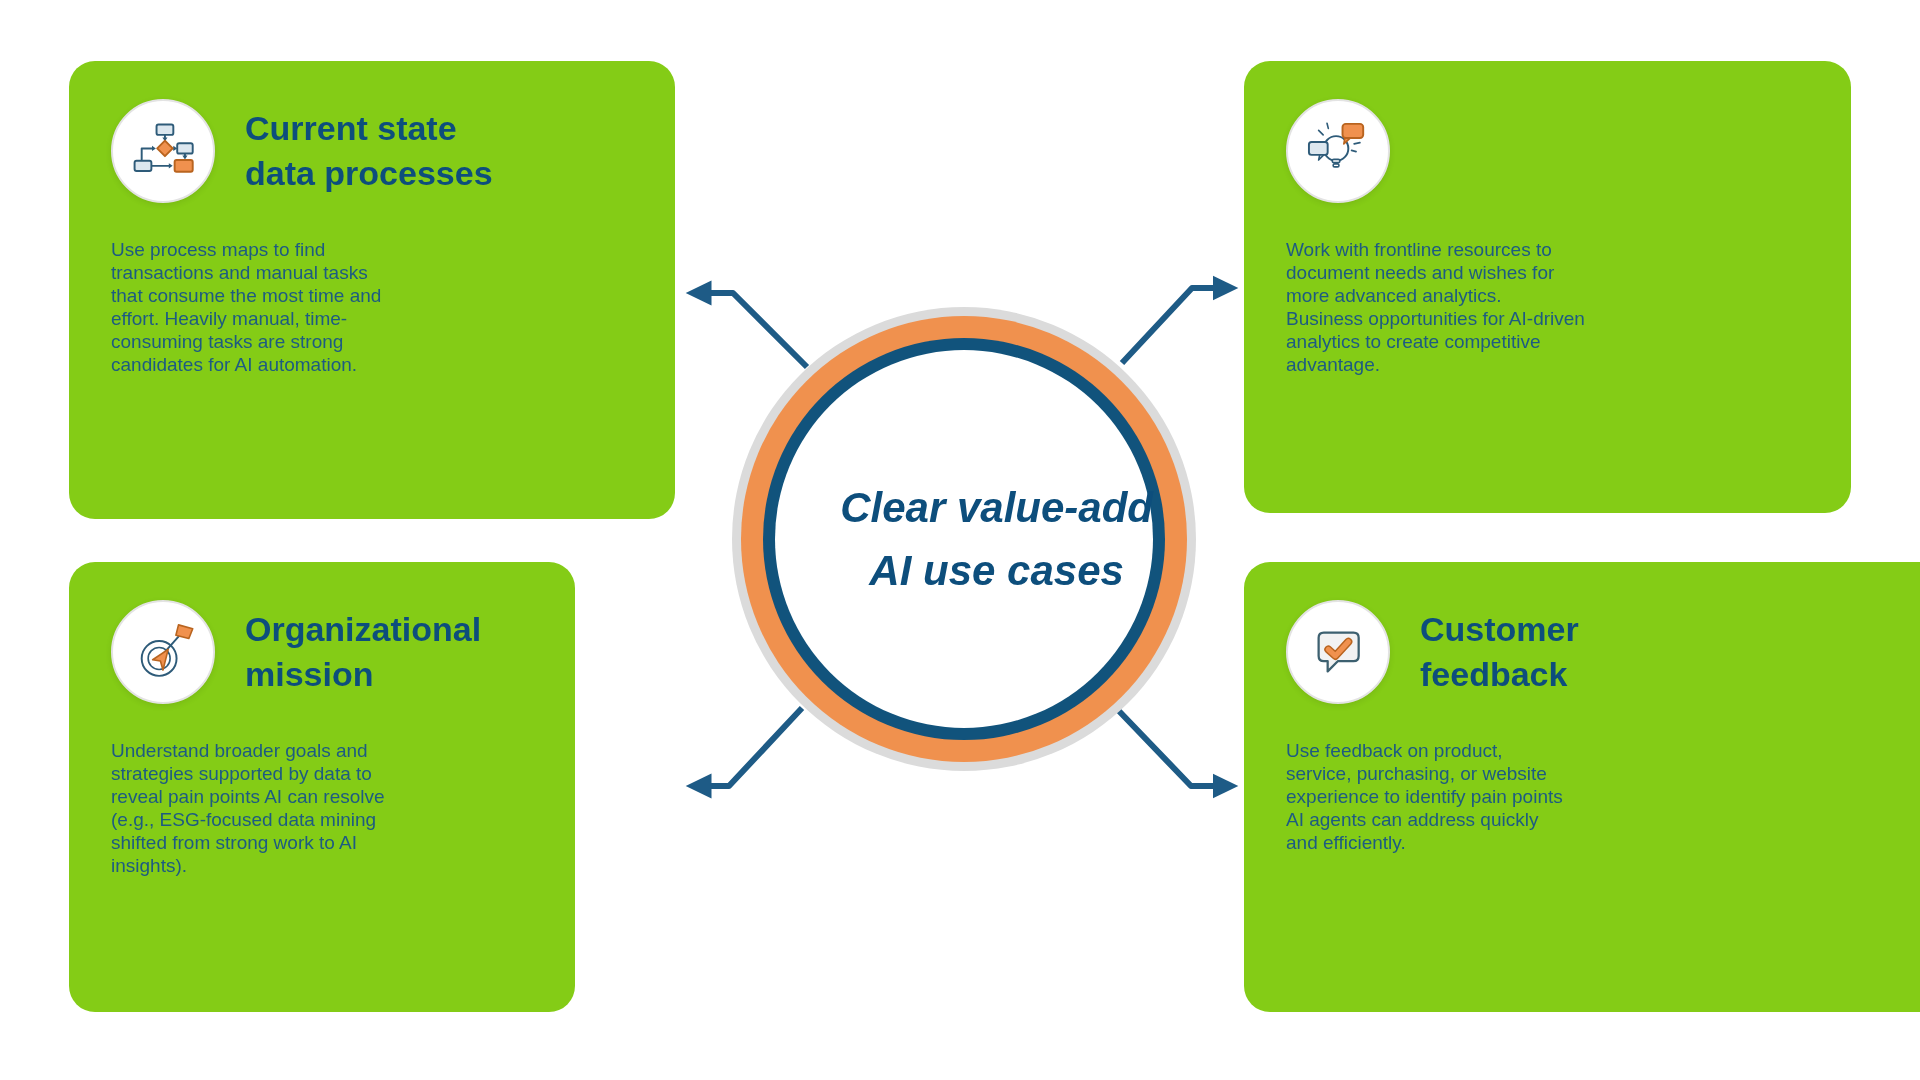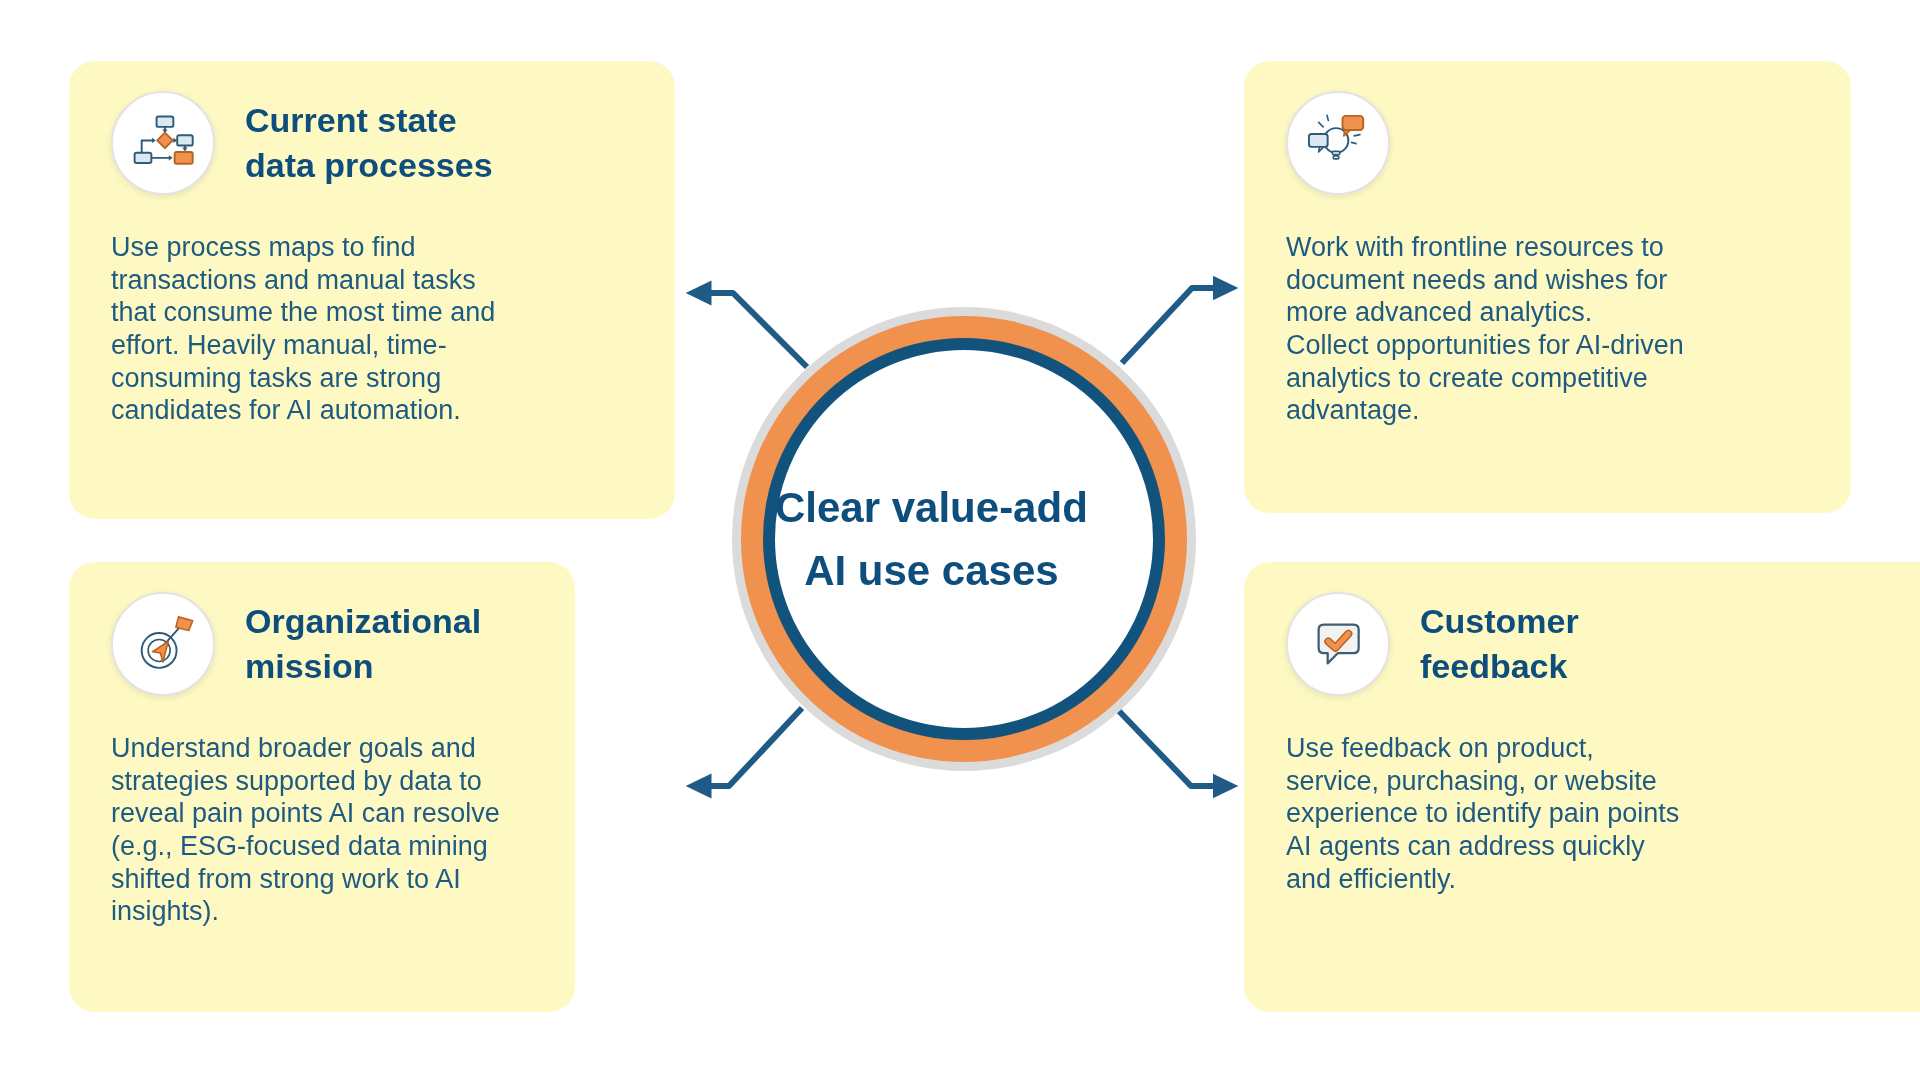--- a/index.html
+++ b/index.html
@@ -3,55 +3,55 @@
 <meta charset="utf-8">
 <style>
   html, body { margin:0; padding:0; }
   body {
     width:1920px; height:1080px; position:relative; overflow:hidden;
     background:#ffffff;
     font-family:"Liberation Sans", sans-serif;
   }
 
   .card {
-    position:absolute; background:#fef9c3; border-radius:26px;
-    padding:30px 42px; box-sizing:border-box;
+    position:absolute; background:#84cc16; border-radius:26px;
+    padding:38px 42px; box-sizing:border-box;
   }
   .card-tl { left:69px;  top:61px;  width:606px; height:458px; }
   .card-bl { left:69px;  top:562px; width:506px; height:450px; }
   .card-tr { left:1244px; top:61px;  width:607px; height:452px; }
   .card-br { left:1244px; top:562px; width:730px; height:450px; }
 
   .card-header { display:flex; align-items:center; gap:30px; }
   .icon-circle {
     width:100px; height:100px; flex:0 0 auto; border-radius:50%;
     background:#ffffff; border:2px solid #E3E3E3;
     box-shadow:0 2px 6px rgba(0,0,0,.09);
     display:flex; align-items:center; justify-content:center;
   }
   .card-title {
     margin:0; font-size:34px; font-weight:bold; color:#0D4E7C;
     line-height:1.32; white-space:pre-line;
   }
   .card-body {
-    margin:36px 0 0 0; font-size:27px; color:#1D5B82;
+    margin:36px 0 0 0; font-size:19px; color:#1D5B82;
     line-height:1.21; white-space:pre-line;
   }
 
   .hub {
     position:absolute; left:732px; top:307px; width:464px; height:464px;
     border-radius:50%; background:#DBDBDB;
     display:flex; align-items:center; justify-content:center;
   }
   .hub-orange { width:446px; height:446px; border-radius:50%; background:#F0914E;
     display:flex; align-items:center; justify-content:center; }
   .hub-blue   { width:402px; height:402px; border-radius:50%; background:#11537C;
     display:flex; align-items:center; justify-content:center; }
   .hub-white  { width:378px; height:378px; border-radius:50%; background:#ffffff;
-    display:flex; align-items:center; justify-content:flex-start; }
+    display:flex; align-items:center; justify-content:flex-end;font-style:italic; }
   .hub-label  { font-size:42px; font-weight:bold; color:#0D4E7C; text-align:center;
     line-height:1.5; white-space:pre-line; }
 
   .arrows { position:absolute; left:0; top:0; width:1920px; height:1080px; pointer-events:none; }
 </style>
 </head>
 <body>
 
 <svg class="arrows" viewBox="0 0 1920 1080">
   <defs>
@@ -118,21 +118,21 @@
           <rect x="55" y="6" width="32" height="22" rx="5" fill="#F0914E" stroke="#B9641F" stroke-width="3"></rect>
           <polygon points="20,52 28,52 18,62" fill="#DCE7EF" stroke="#2E5B79" stroke-width="2.5"></polygon>
           <rect x="3" y="34" width="29" height="20" rx="4" fill="#DCE7EF" stroke="#2E5B79" stroke-width="3"></rect>
         </g>
       </svg>
     </div>
   </div>
   <p class="card-body">Work with frontline resources to
 document needs and wishes for
 more advanced analytics.
-Collect opportunities for AI-driven
+Business opportunities for AI-driven
 analytics to create competitive
 advantage.</p>
 </section>
 
 <section class="card card-bl">
   <div class="card-header">
     <div class="icon-circle">
       <svg width="62" height="62" viewBox="0 0 96 96">
         <g stroke-linecap="round" stroke-linejoin="round">
           <circle cx="42" cy="58" r="27" fill="#FFFFFF" stroke="#2E5B79" stroke-width="3"></circle>

